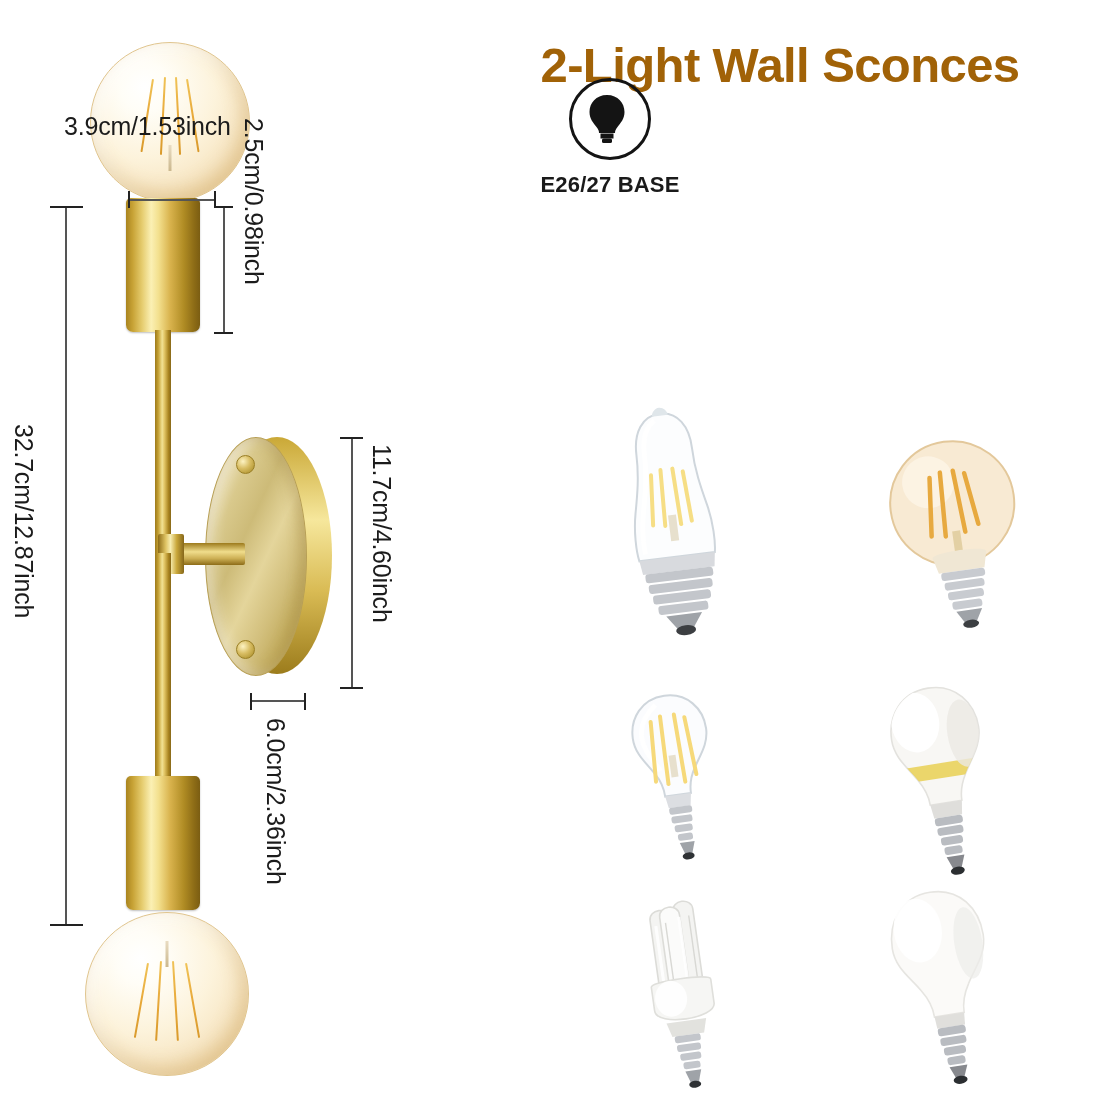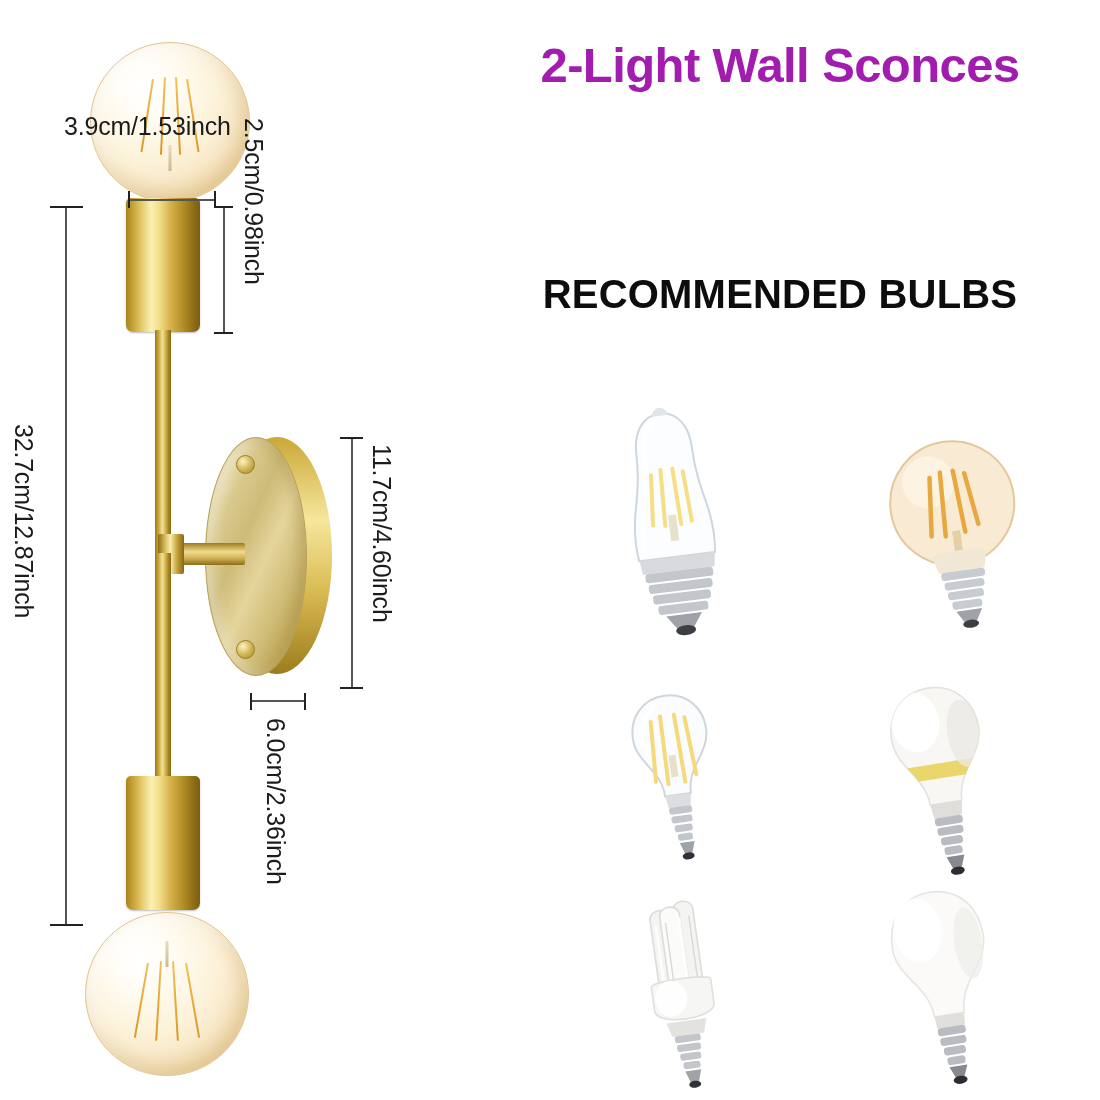--- a/index.html
+++ b/index.html
@@ -125,21 +125,21 @@
     width: 640px; height: 1100px;
   }
   #main-title {
     position: absolute;
     left: 0; top: 4px;
     width: 640px;
     text-align: center;
     font-size: 49px;
     font-weight: bold;
     letter-spacing: -0.6px;
-    color: #a21caf;
+    color: #a16207;
   }
 
   
   #spec-row {
     position: absolute;
     left: 60px; top: 78px;
     width: 560px;
     display: flex;
     justify-content: space-between;
   }
@@ -267,25 +267,34 @@
     <div class="dim-label vertical" style="left:290px; top:718px;">6.0cm/2.36inch</div>
   </div>
 </div>
 
 <div id="right-panel">
 
   <h1 id="main-title">2-Light Wall Sconces</h1>
 
   <div id="spec-row">
 
-
-
-  </div>
-
-  <div id="rec-title">RECOMMENDED BULBS</div>
+    <div class="spec-item">
+      <div class="spec-circle">
+        <svg width="70" height="70" viewBox="0 0 70 70" style="position:absolute;left:0;top:0;">
+          <path d="M35 14 C24 14 17.5 22 17.5 31 C17.5 38 21.5 42 24.5 46 C26.5 48.5 27 50 27 52 L43 52 C43 50 43.5 48.5 45.5 46 C48.5 42 52.5 38 52.5 31 C52.5 22 46 14 35 14 Z" fill="#141414"></path>
+          <rect x="28.5" y="52.5" width="13" height="5" fill="#141414"></rect>
+          <rect x="30" y="57.5" width="10" height="4.5" rx="1.6" fill="#141414"></rect>
+        </svg>
+      </div>
+      <div class="spec-caption">E26/27 BASE</div>
+    </div>
+
+
+  </div>
+
 
   <div id="bulb-grid">
 
     <div class="bulb-cell" style="left:22px; top:0px;">
       <svg width="160" height="250" viewBox="0 0 160 250">
         <g transform="rotate(-7 80 120)">
           <path d="M80 18 C62 18 52 34 52 56 C52 78 48 96 44 114 C40 132 40 152 42 162 L118 162 C120 152 120 132 116 114 C112 96 108 78 108 56 C108 34 98 18 80 18 Z" fill="#fcfdfe" fill-opacity="0.9" stroke="#cfd6dc" stroke-width="2"></path>
           <path d="M74 24 C64 30 60 42 60 56 C60 78 56 96 52 114 C49 128 48 146 49 156" fill="none" stroke="#ffffff" stroke-width="5" stroke-opacity="0.85"></path>
           <path d="M80 12 C84 12 88 16 88 20 L72 20 C72 16 76 12 80 12 Z" fill="#dfe6ea"></path>
           <rect x="76" y="120" width="8" height="26" fill="#e7e0cd"></rect>

